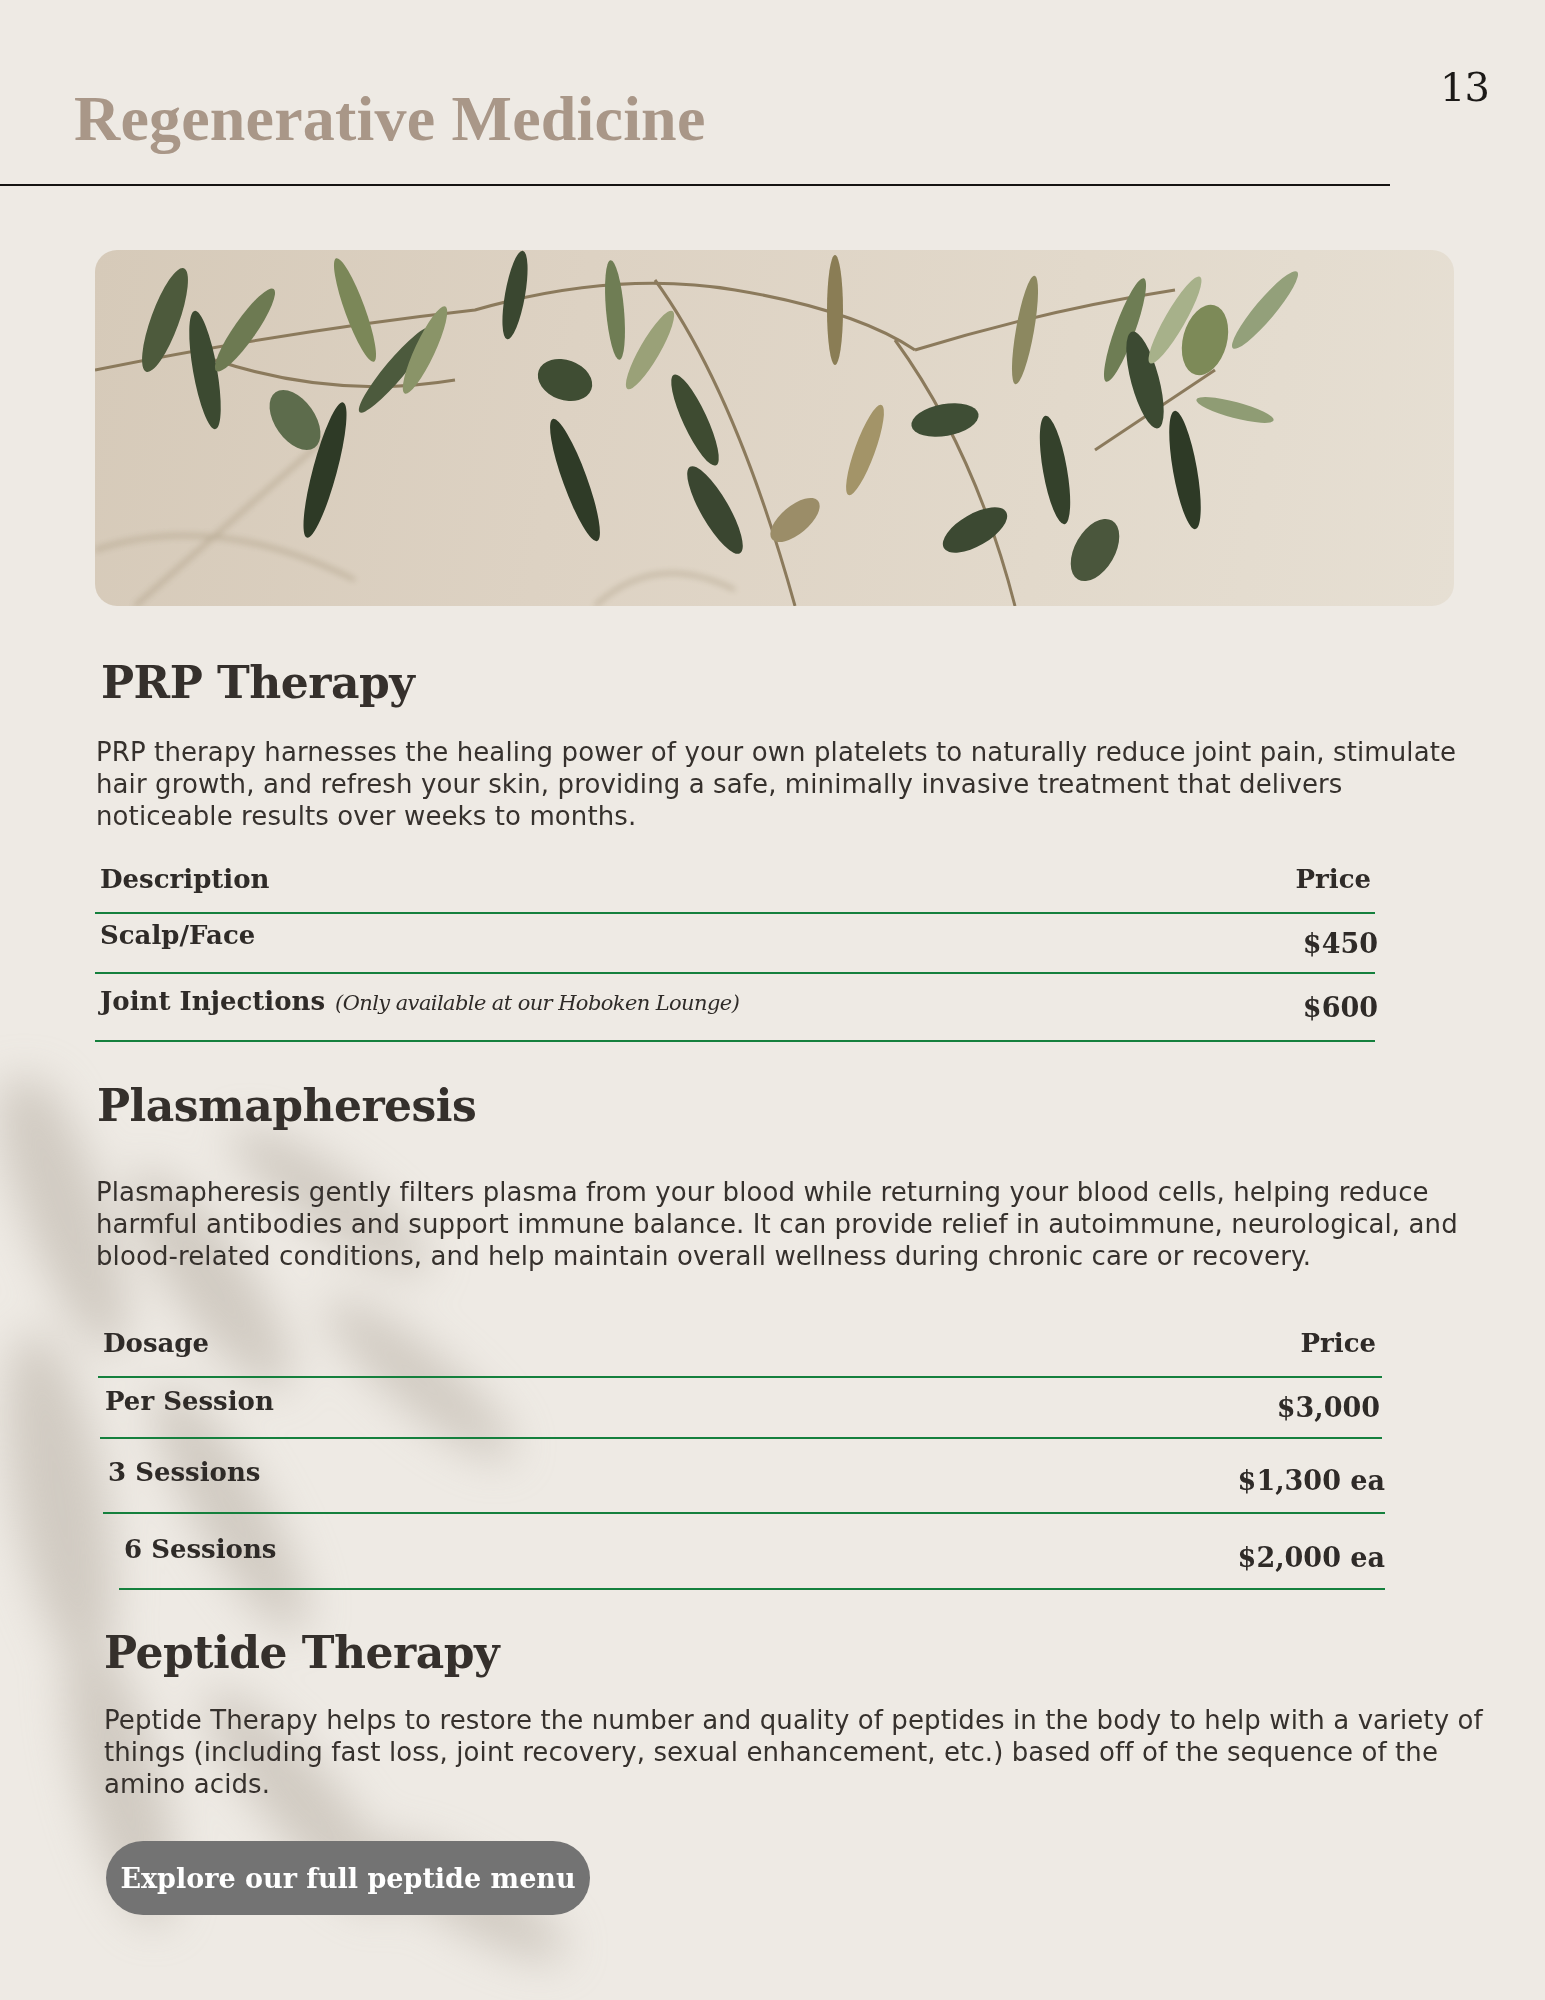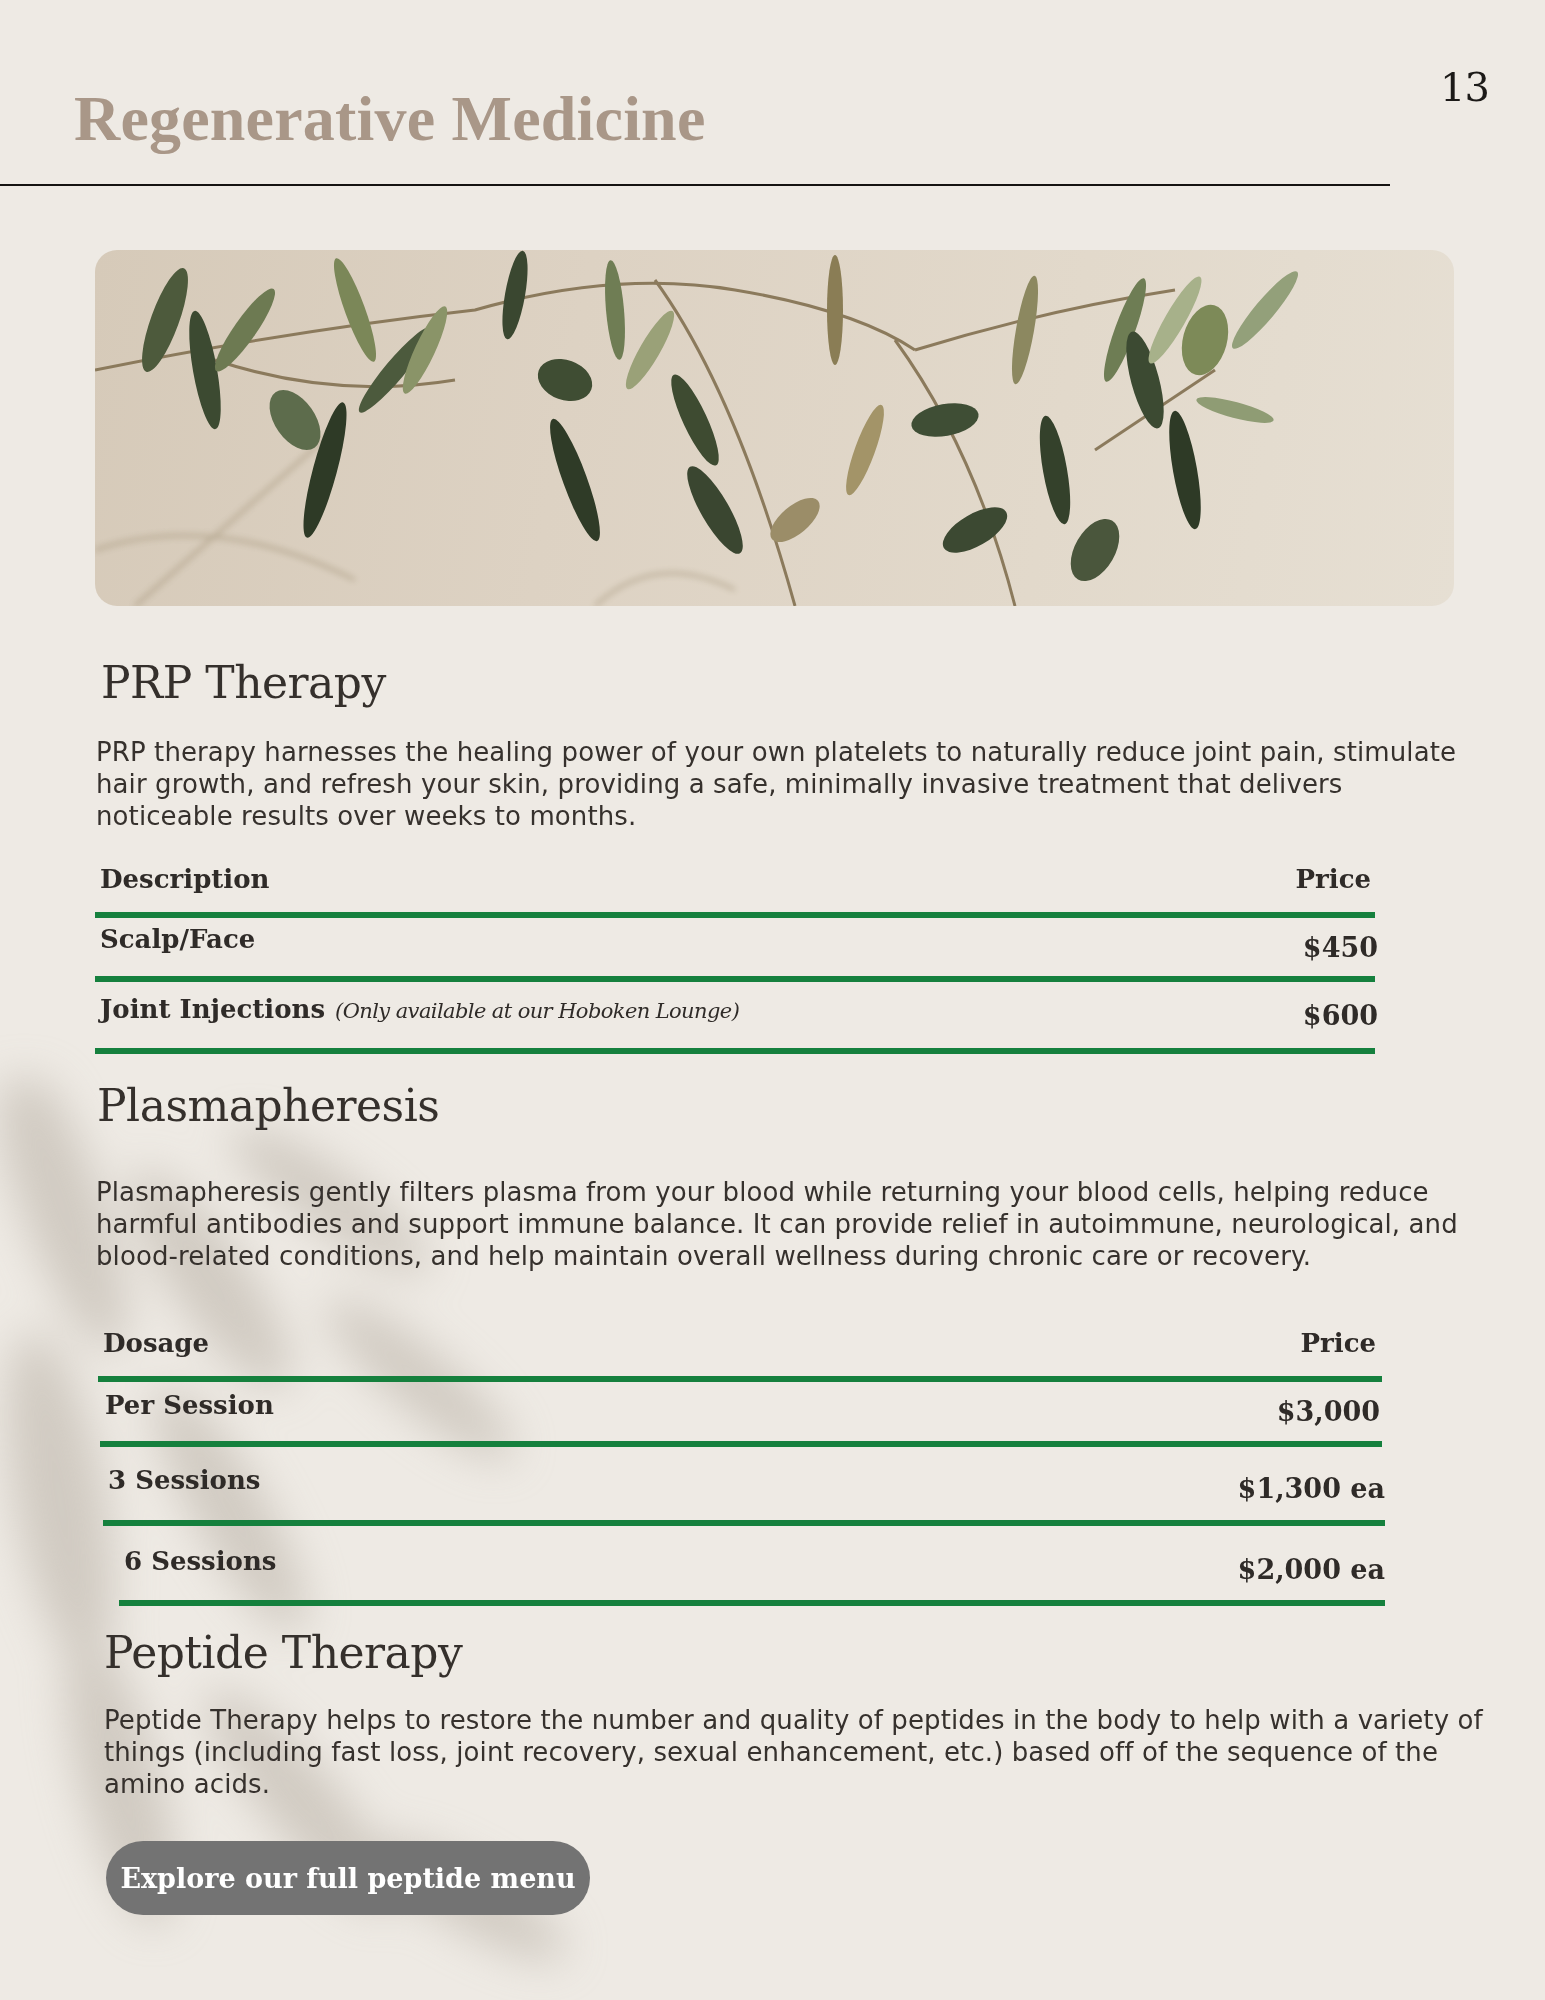--- a/index.html
+++ b/index.html
@@ -64,21 +64,21 @@
     }
     .hero svg {
       display: block;
       width: 100%;
       height: 100%;
     }
     .section-heading {
       position: absolute;
       margin: 0;
       font-family: "DejaVu Serif", serif;
-      font-weight: normal;
+      font-weight: bold;
       font-size: 44px;
       color: #35302c;
       letter-spacing: -0.5px;
     }
     .section-body {
       position: absolute;
       margin: 0;
       font-family: "DejaVu Sans", sans-serif;
       font-size: 26px;
       line-height: 32px;
@@ -87,21 +87,21 @@
       letter-spacing: 0.1px;
     }
     .price-table {
       position: absolute;
       font-family: "DejaVu Serif", serif;
       font-weight: bold;
       color: #2f2b28;
     }
     .price-table .row {
       position: relative;
-      border-bottom: 6px solid #15803d;
+      border-bottom: 2px solid #15803d;
     }
     .price-table .cell-desc {
       position: absolute;
       left: 5px;
       font-size: 26px;
     }
     .price-table .cell-price {
       position: absolute;
       right: 0;
       font-size: 27px;

